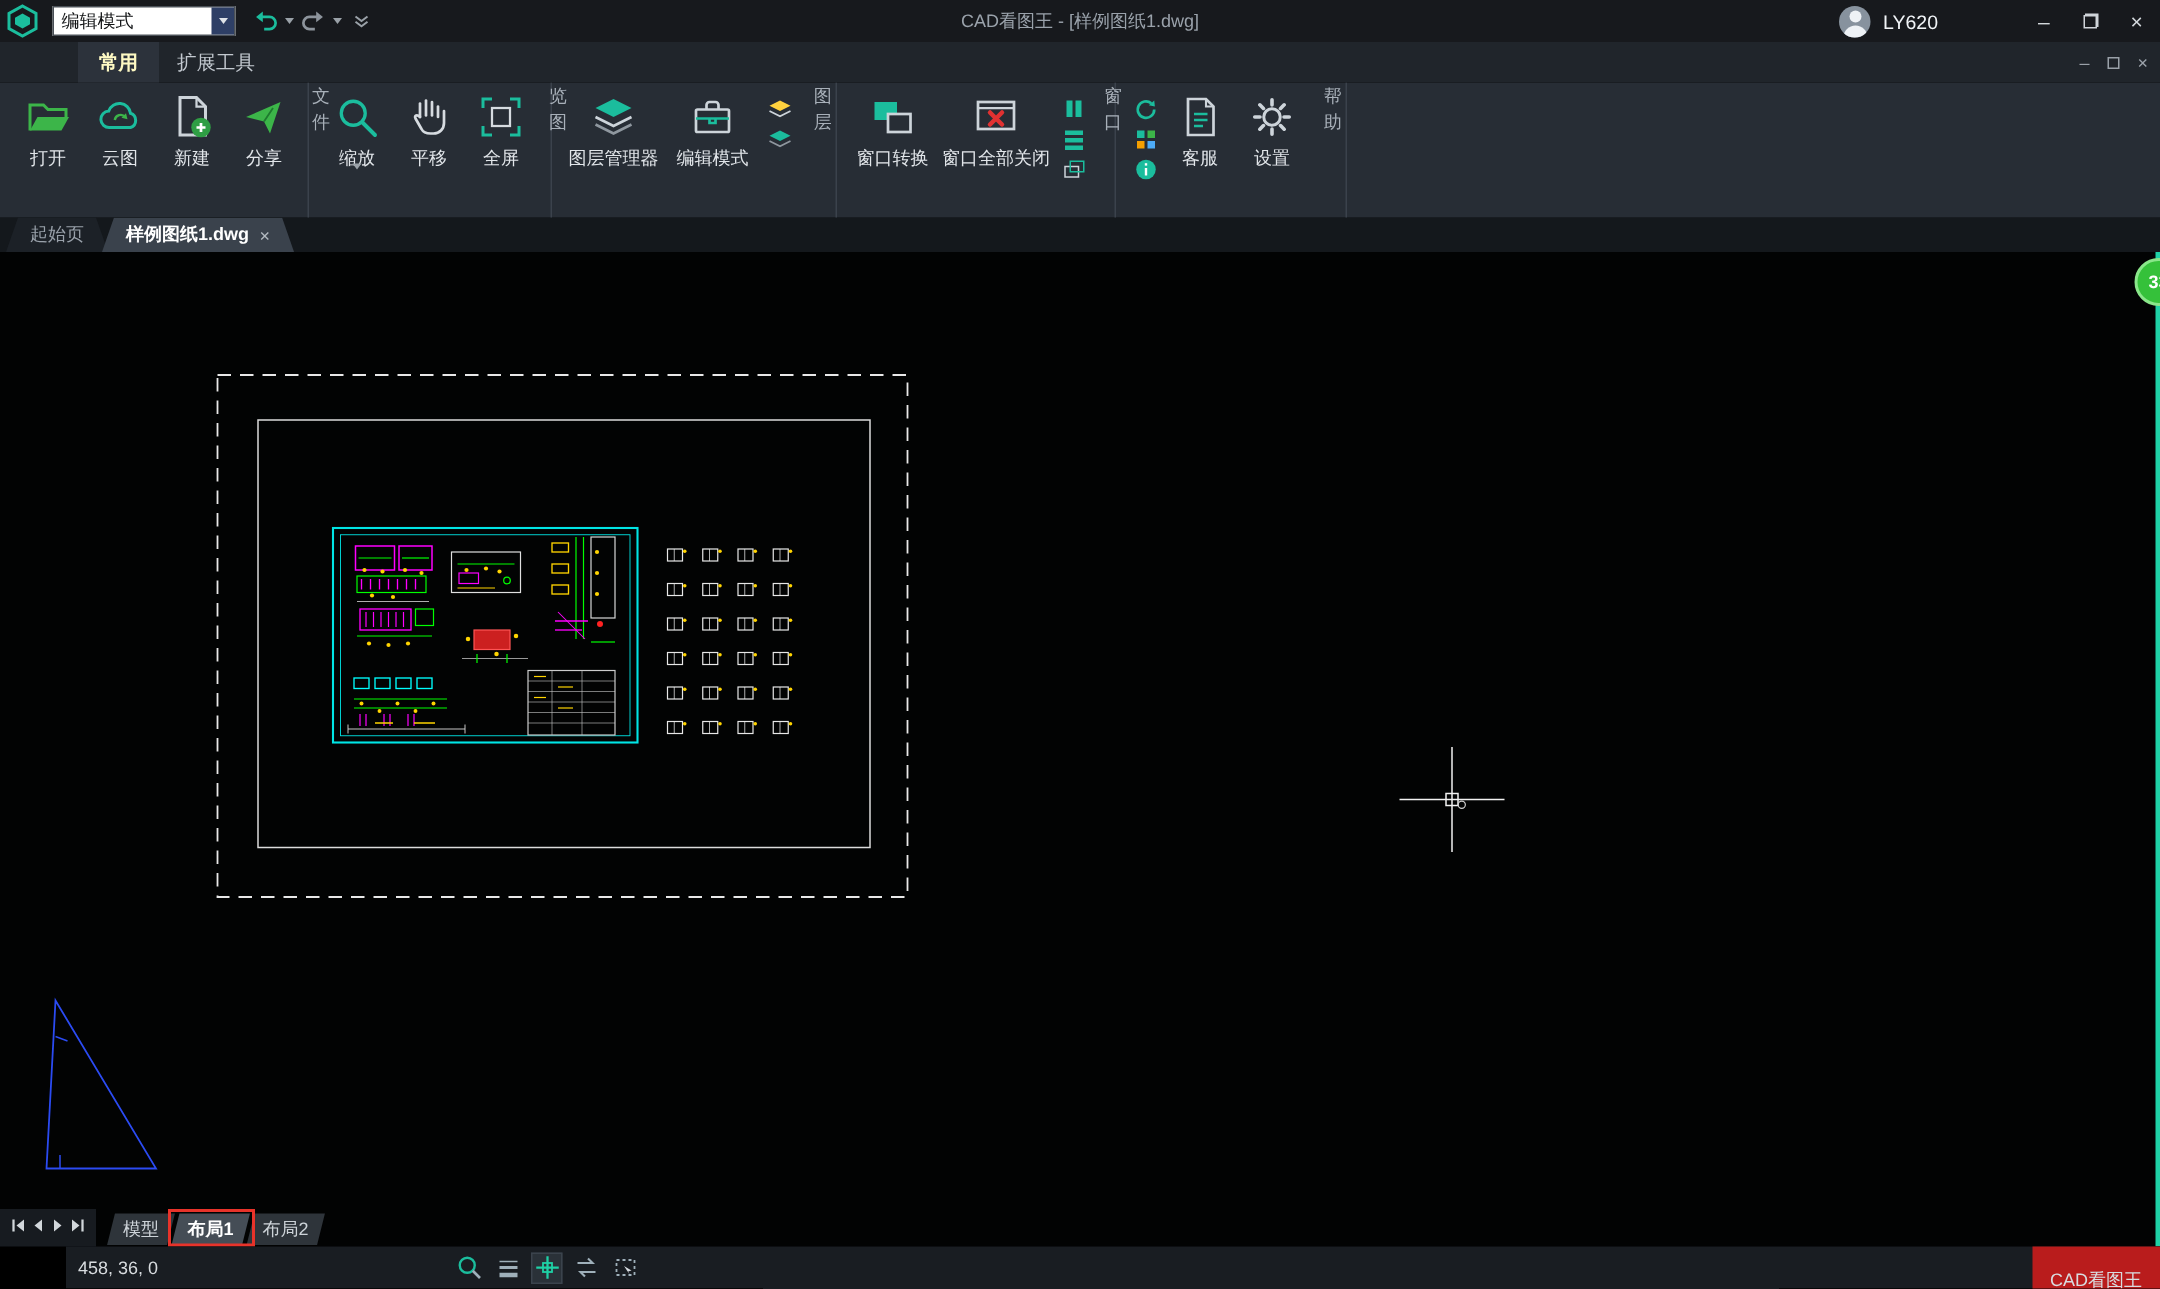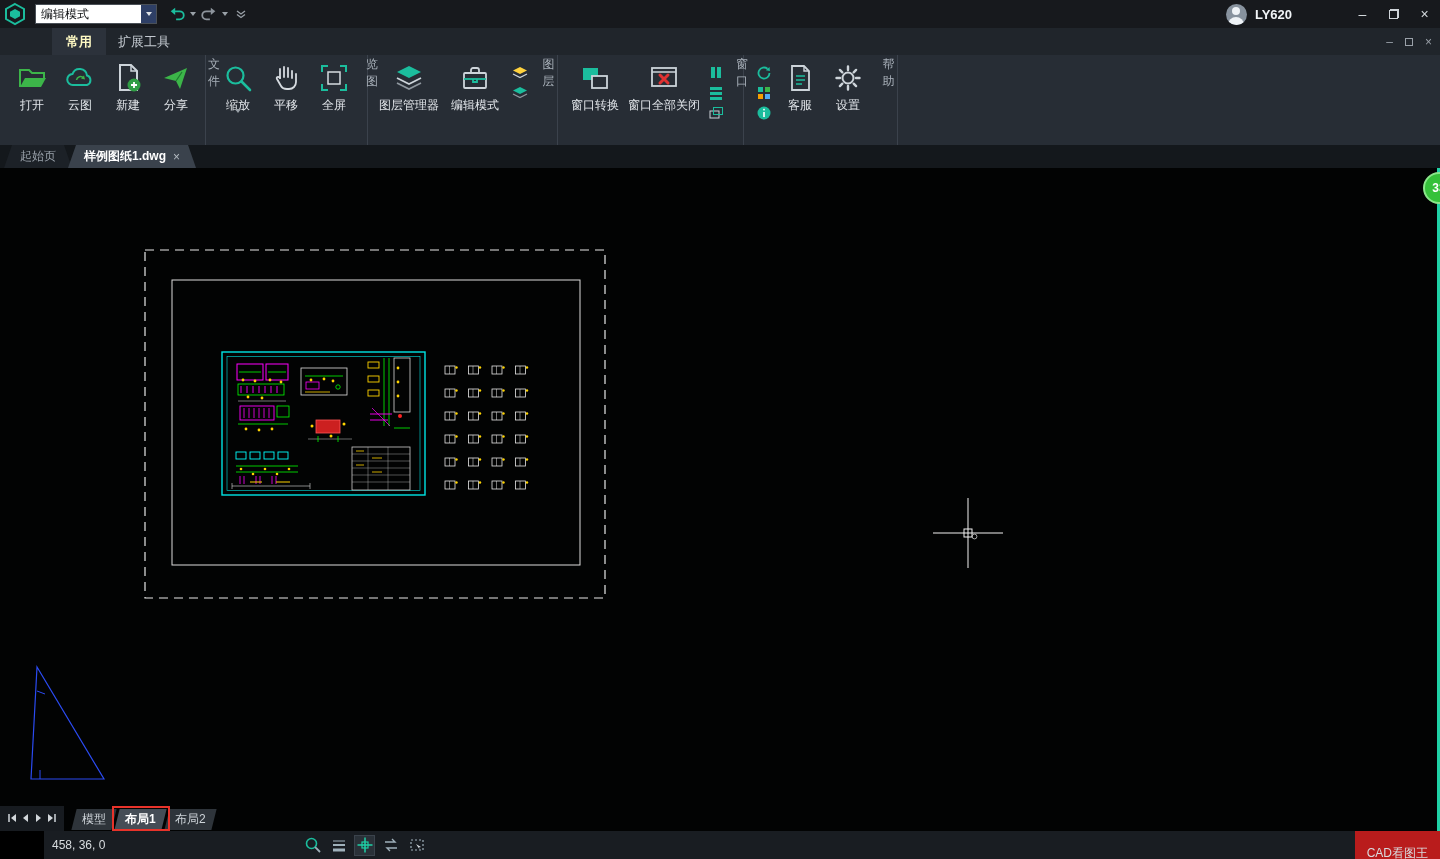--- a/index.html
+++ b/index.html
@@ -19,21 +19,21 @@
   .tri-down.light { border-top-color:#dfe3e8; }
   .qat { display:flex; align-items:center; margin-left:10px; gap:1px; }
   .qbtn { width:20px; height:20px; display:flex; align-items:center; justify-content:center; }
   .qcaret { width:10px; height:20px; display:flex; align-items:center; justify-content:center; }
   .title-text { position:absolute; left:300px; right:300px; text-align:center; font-size:12px; color:#9aa2ab;
     line-height:28px; pointer-events:none; }
   .user { position:absolute; right:148px; top:0; height:28px; display:flex; align-items:center; gap:8px; }
   .avatar { width:21px; height:21px; border-radius:50%; background:#87929e; position:relative; overflow:hidden; }
   .avatar::before { content:""; position:absolute; top:3px; left:6.5px; width:8px; height:8px; border-radius:50%; background:#eef2f6; }
   .avatar::after { content:""; position:absolute; top:13px; left:2.5px; width:16px; height:10px; border-radius:8px 8px 0 0; background:#eef2f6; }
-  .uname { color:#f1f4f7; font-size:13px; font-weight:bold; }
+  .uname { color:#f1f4f7; font-size:13px; font-weight:normal; }
   .winbtns { position:absolute; right:0; top:0; height:28px; display:flex; }
   .wbtn { width:31px; height:28px; display:flex; align-items:center; justify-content:center; color:#d3d8dc; font-size:14px; }
   .restore { position:relative; width:10px; height:10px; }
   .restore::before { content:""; position:absolute; top:0; right:0; width:7px; height:7px; border:1px solid #cfd4d9; }
   .restore::after { content:""; position:absolute; bottom:0; left:0; width:7px; height:7px; border:1px solid #cfd4d9; background:#17191d; }
 
   
   .ribbon-tabs { position:absolute; top:28px; left:0; right:0; height:27px; background:#20252b; z-index:29; }
   .rtab { position:absolute; top:0; height:27px; line-height:27px; padding:0 14px; font-size:13px; color:#c3c9d0; }
   .rtab.active { background:#2c323b; color:#fef9c3;font-weight:bold; }
@@ -124,20 +124,21 @@
       </span>
       <span class="qcaret">
           <i class="tri-down"></i>
         </span>
       <span class="qbtn">
         <svg width="12" height="12" viewBox="0 0 12 12">
             <path d="M2 3l4 3 4-3M2 6.5l4 3 4-3" stroke="#9aa1a8" fill="none" stroke-width="1.3"></path>
           </svg>
       </span>
     </div>
+    <div class="title-text">CAD看图王 - [样例图纸1.dwg]</div>
     <div class="user">
       <span class="avatar"></span>
       <span class="uname">LY620</span>
     </div>
     <div class="winbtns">
       <span class="wbtn">–</span>
       <span class="wbtn">
           <span class="restore"></span>
         </span>
       <span class="wbtn">×</span>

